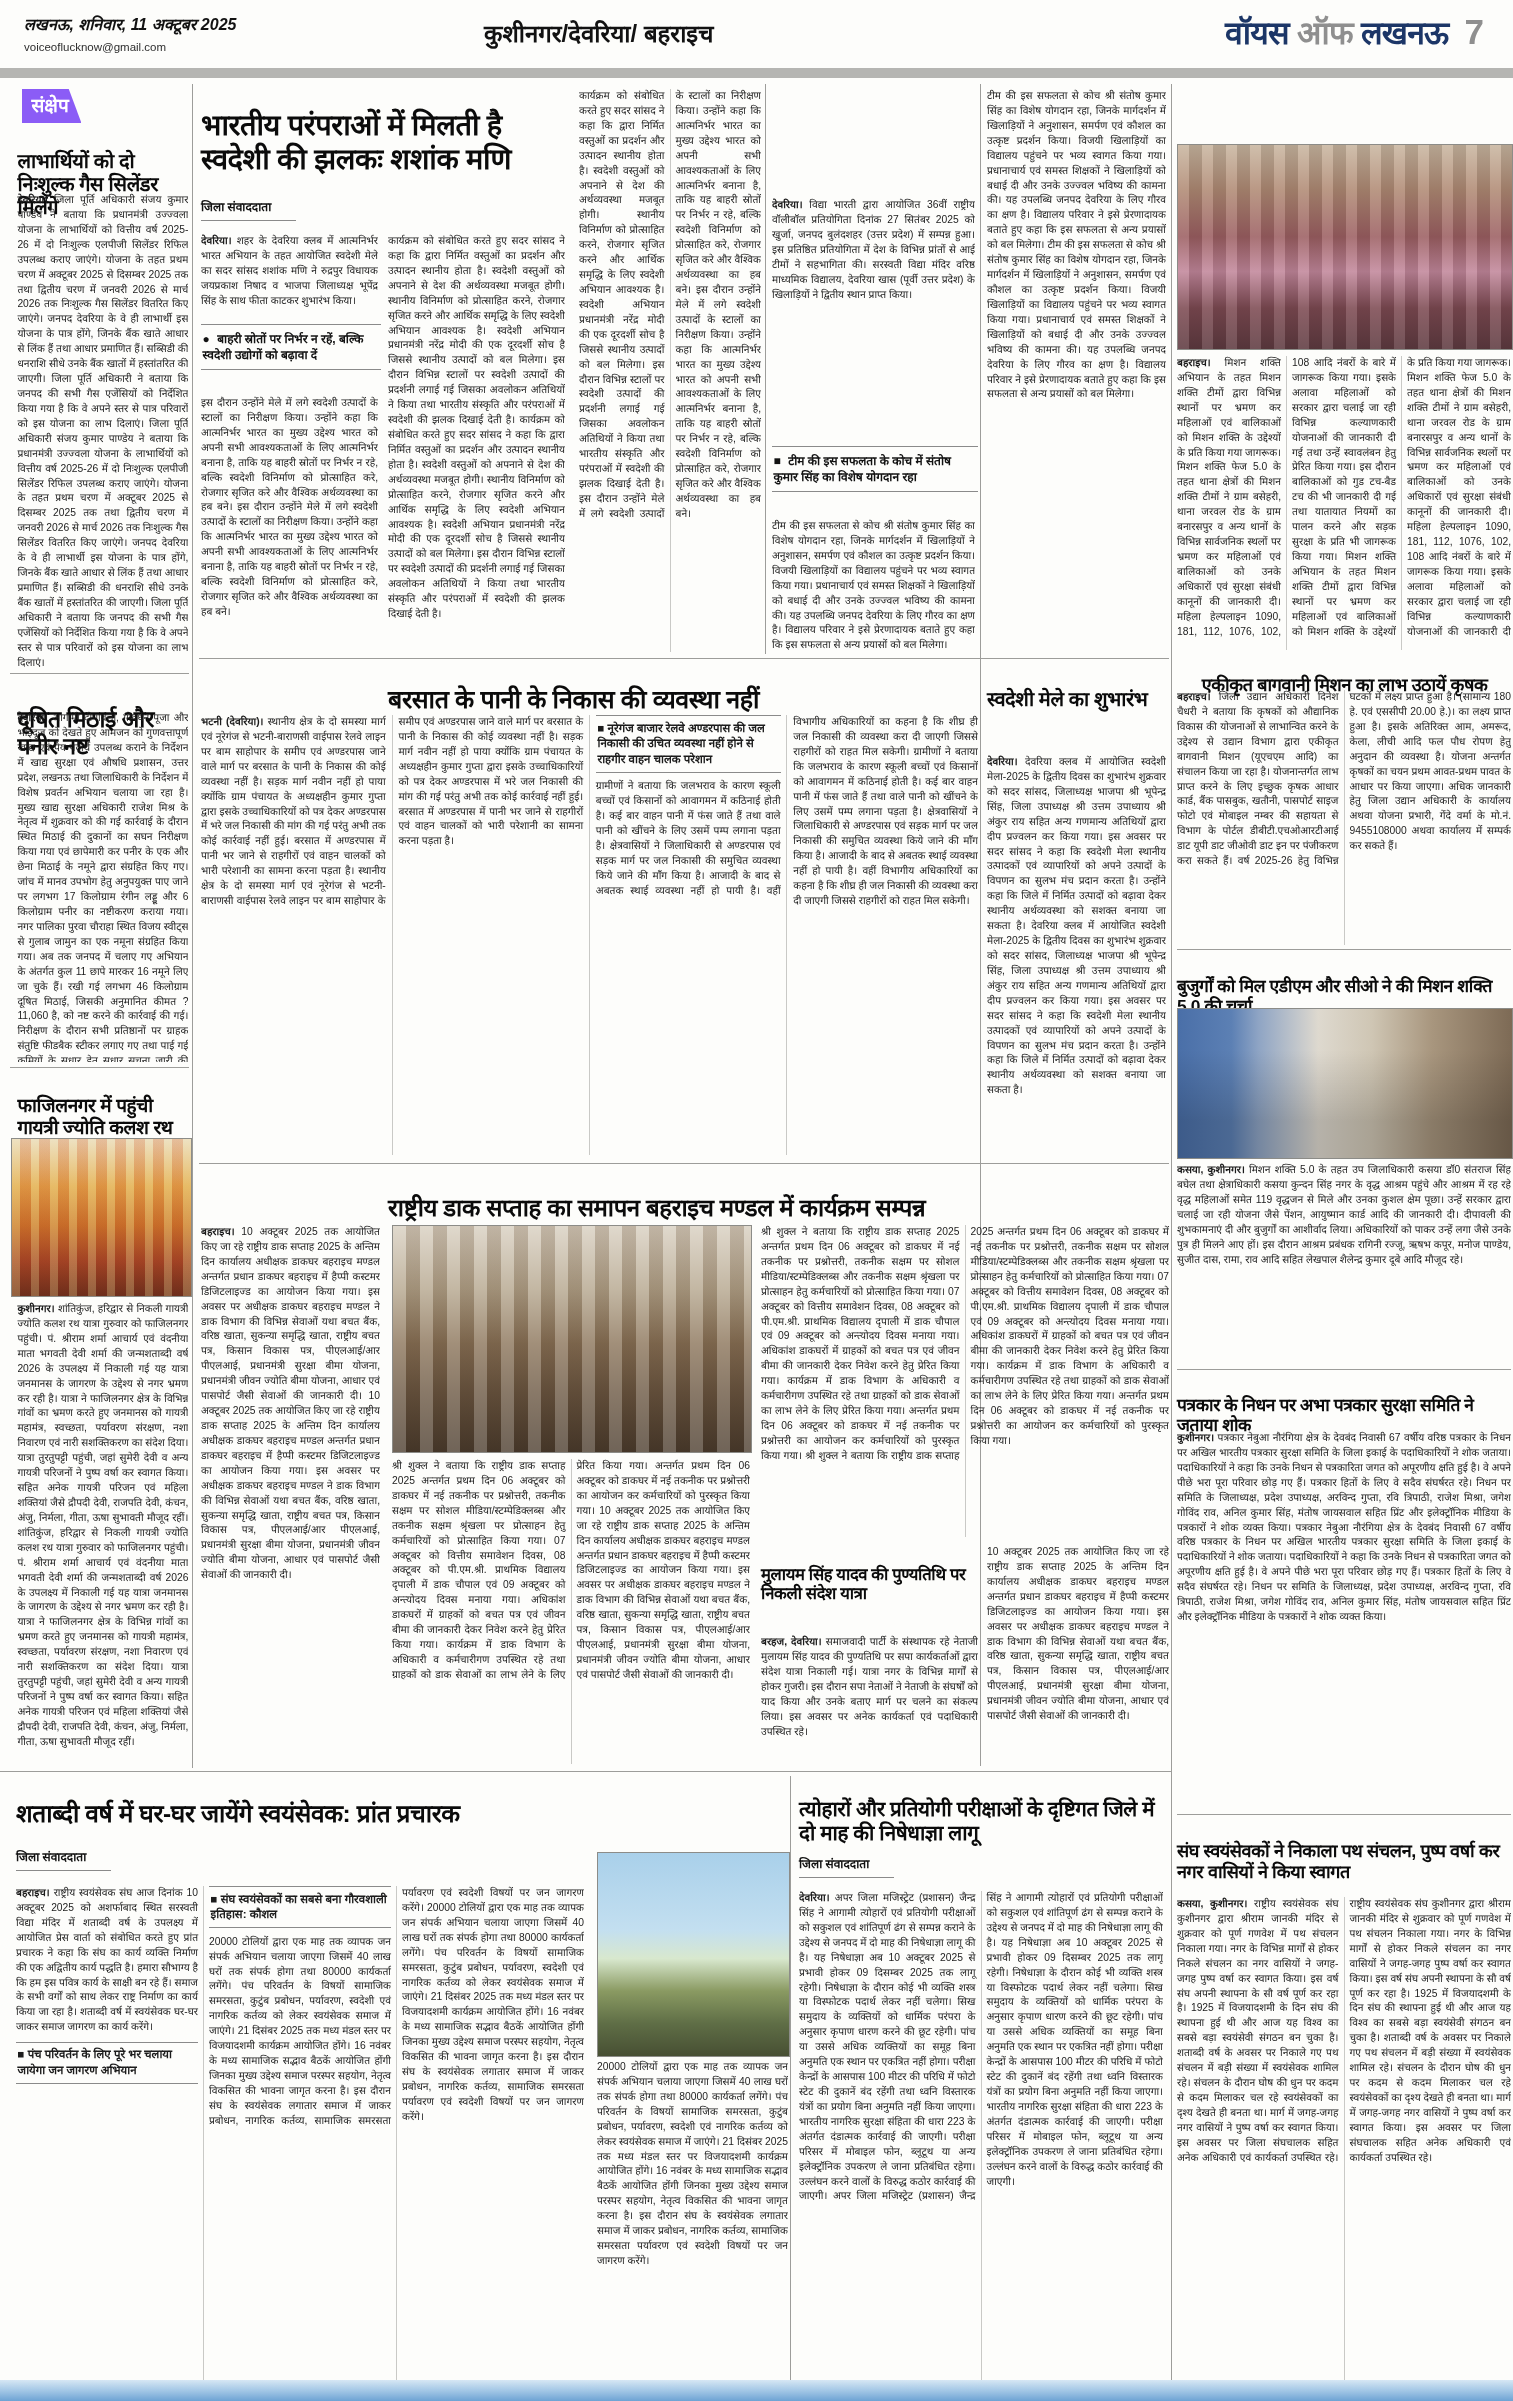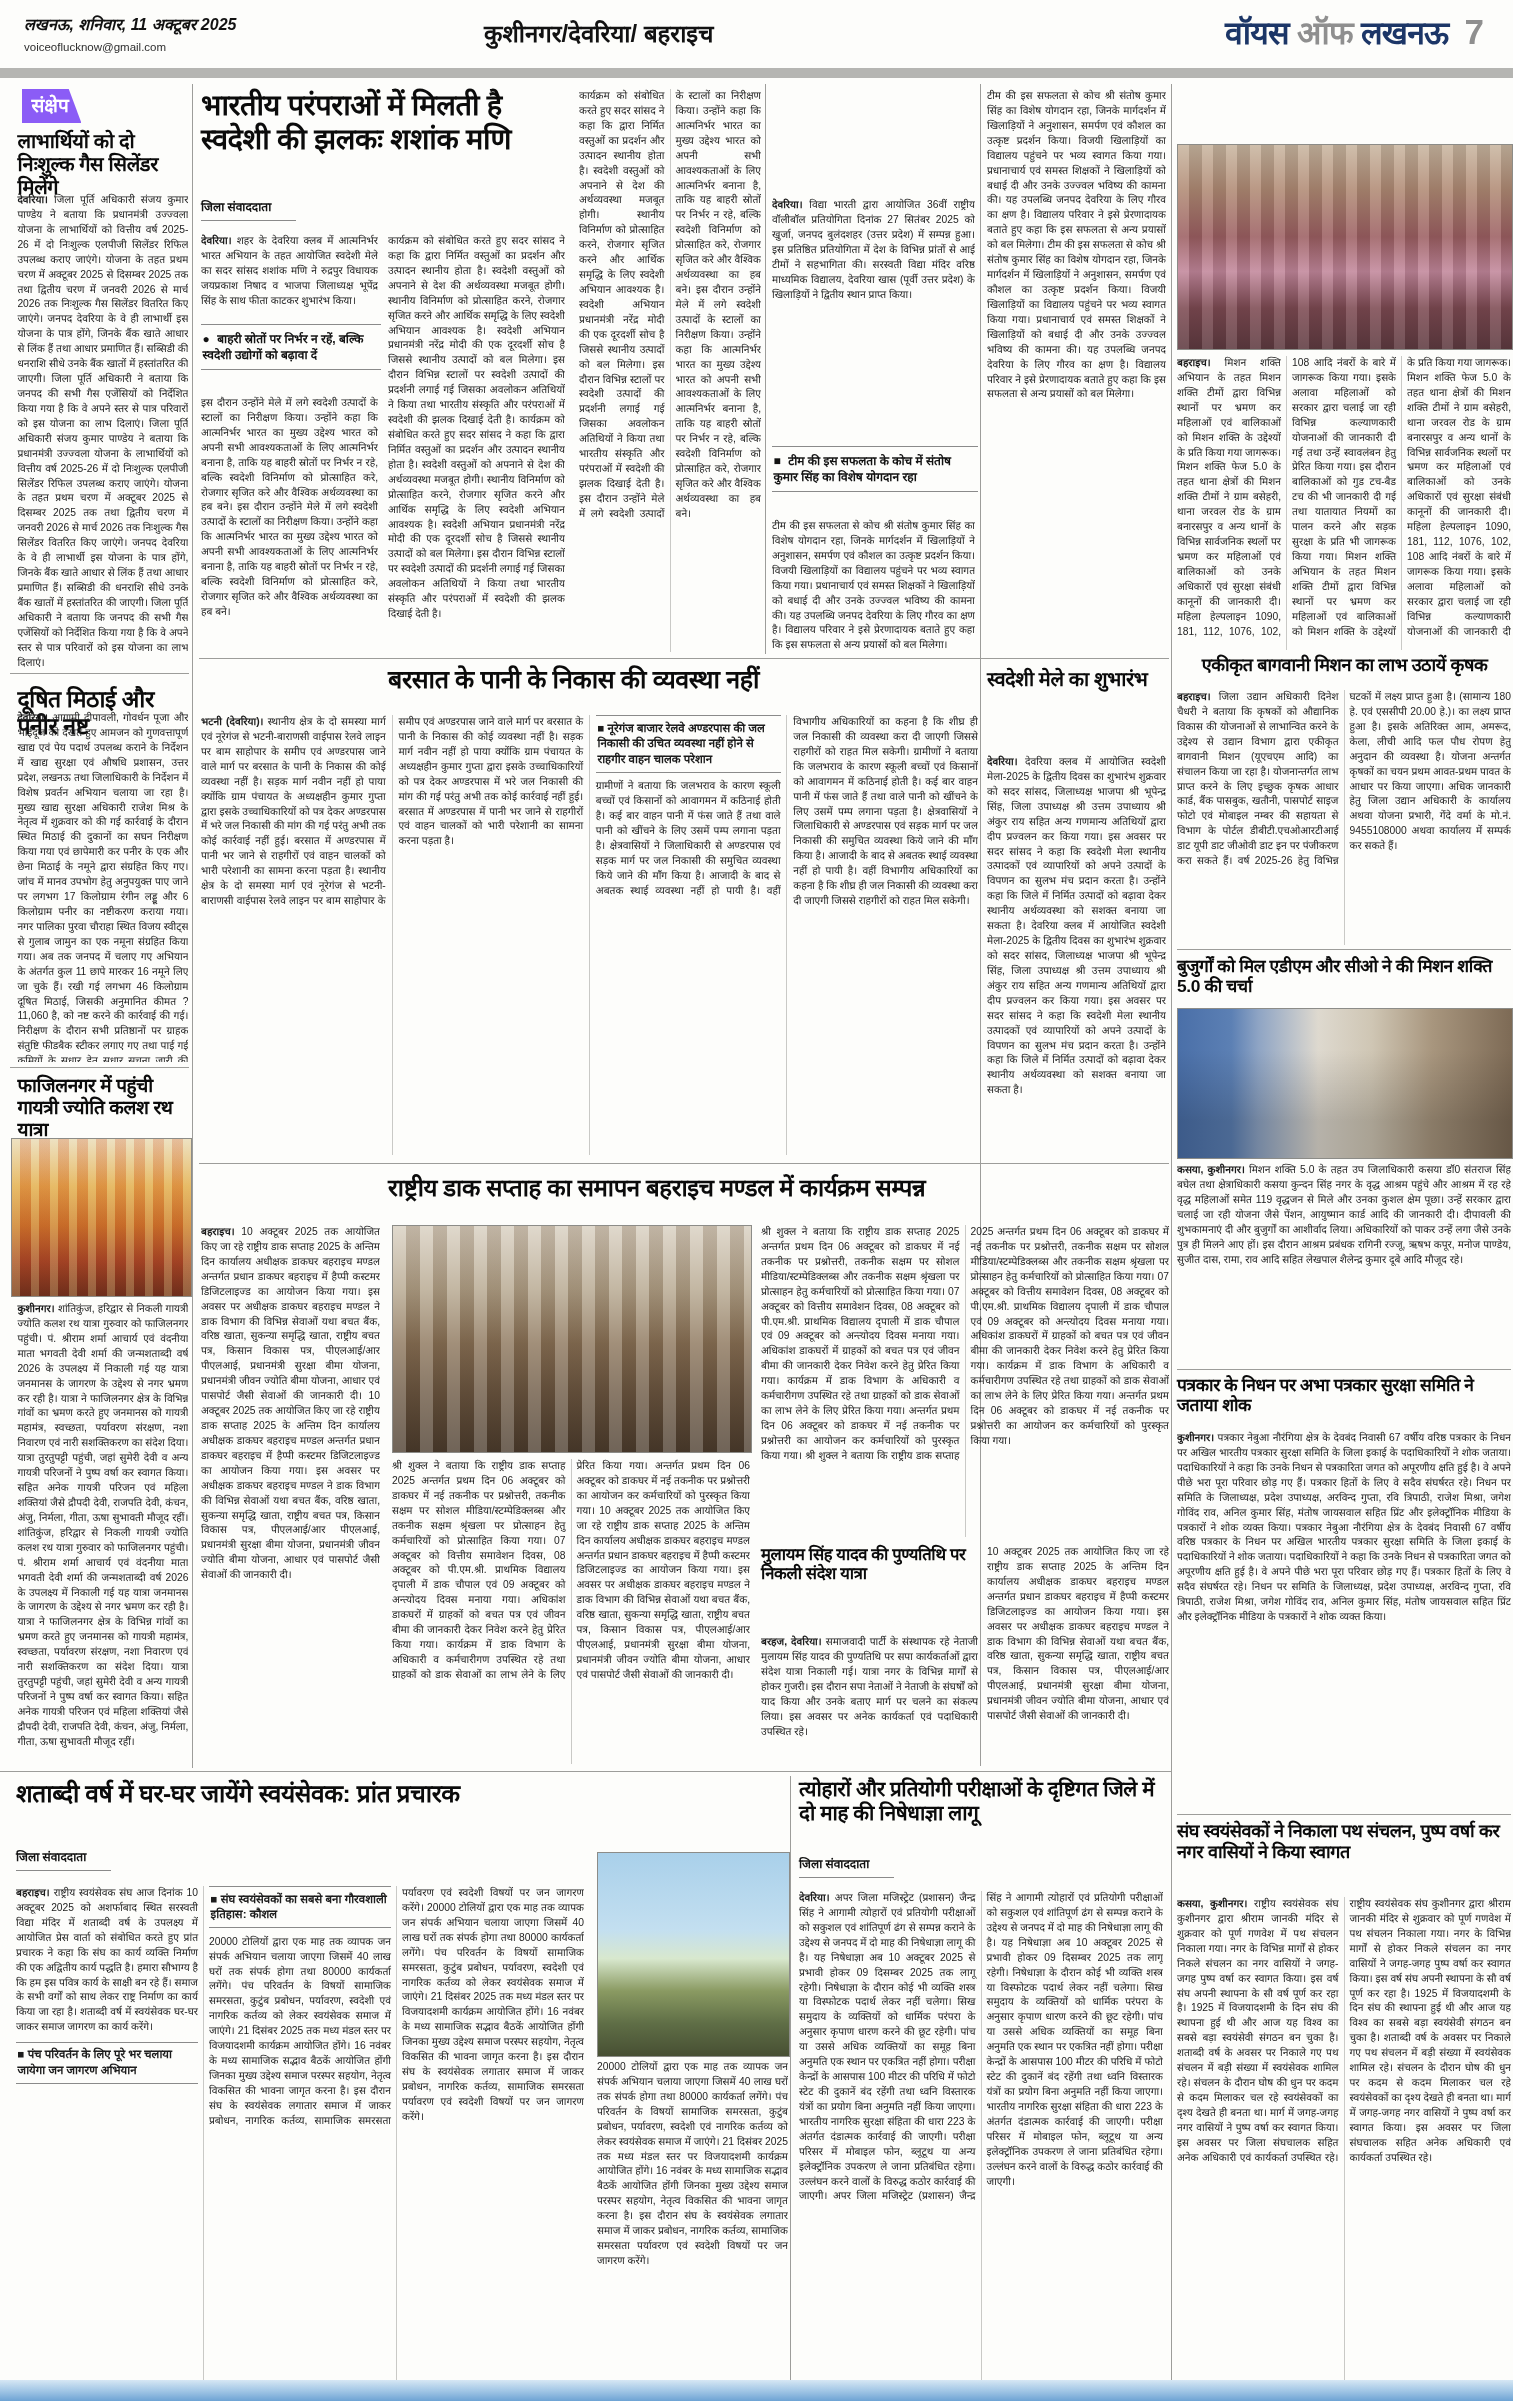--- a/index.html
+++ b/index.html
@@ -1,19 +1,19 @@
 <!DOCTYPE html>
 <html style="font-size:12.7px"><head>
 <meta charset="utf-8">
 <style>
   html,body{margin:0;padding:0;background:#e8e8e4;}
   .page{position:relative;width:1514px;height:2401px;background:#fdfdfb;margin:0 auto;
         font-family:"Liberation Sans","DejaVu Sans",sans-serif;color:#121212;overflow:hidden;}
   .abs{position:absolute;}
-  .hl{font-weight:800;color:#0b0b0b;line-height:1.16;letter-spacing:-0.4px;}
+  .hl{font-weight:800;color:#0b0b0b;line-height:1.16;letter-spacing:-0.4px;margin-top:20px;}
   .body-text{font-size:10.3px;line-height:1.45;text-align:justify;overflow:hidden;color:#1c1c1c;}
   .dl{font-weight:800;}
   .byline{font-size:12px;font-weight:800;}
   .byline-rule{border-bottom:1.6px solid #8a8a8a;width:95px;margin-top:4.7px;}
   .cols2{column-count:2;column-gap:11px;column-rule:0.8px solid #c9c9c6;}
   .cols3{column-count:3;column-gap:11px;column-rule:0.8px solid #c9c9c6;}
   .cols4{column-count:4;column-gap:12.7px;column-rule:0.8px solid #c9c9c6;}
   .vrule{width:0.8px;background:#9d9d9a;}
   .hrule{height:0.8px;background:#9d9d9a;}
   .subhead{font-weight:800;font-size:12px;line-height:1.35;text-align:left;

